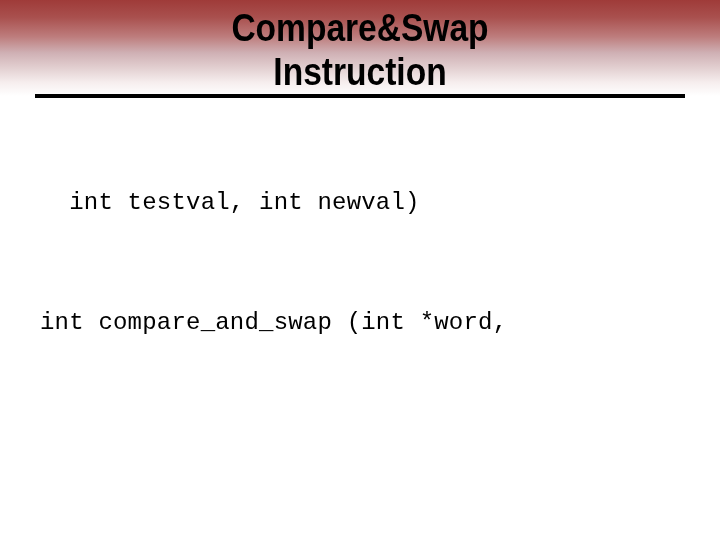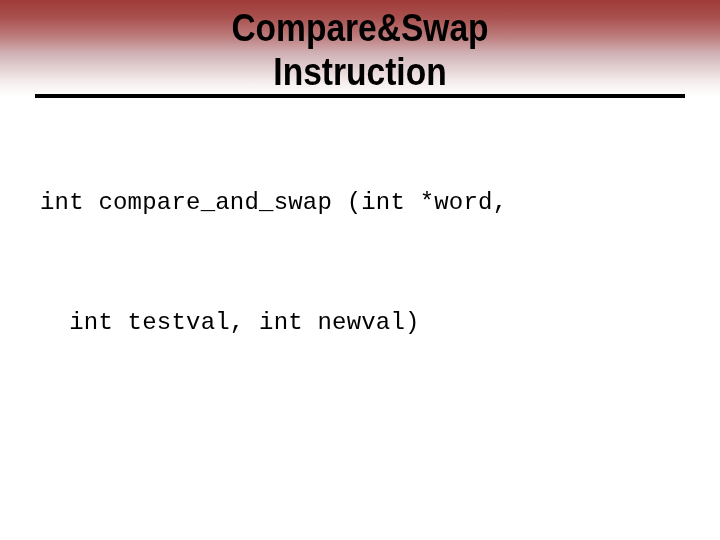--- a/index.html
+++ b/index.html
@@ -93,22 +93,22 @@
 <div id="slide">
 
   <div id="title-gradient"></div>
 
   <div id="title-block">Compare&amp;Swap
 Instruction</div>
 
   <div class="rule" id="rule-top"></div>
 
   <div id="code-body">
+    <div class="code-line">  int testval, int newval)</div>
     <div class="code-line">int compare_and_swap (int *word,</div>
-    <div class="code-line">  int testval, int newval)</div>
     <div class="code-line">{</div>
     
     
     
     
     
   </div>
 
   <div class="rule" id="rule-bottom"></div>
 

